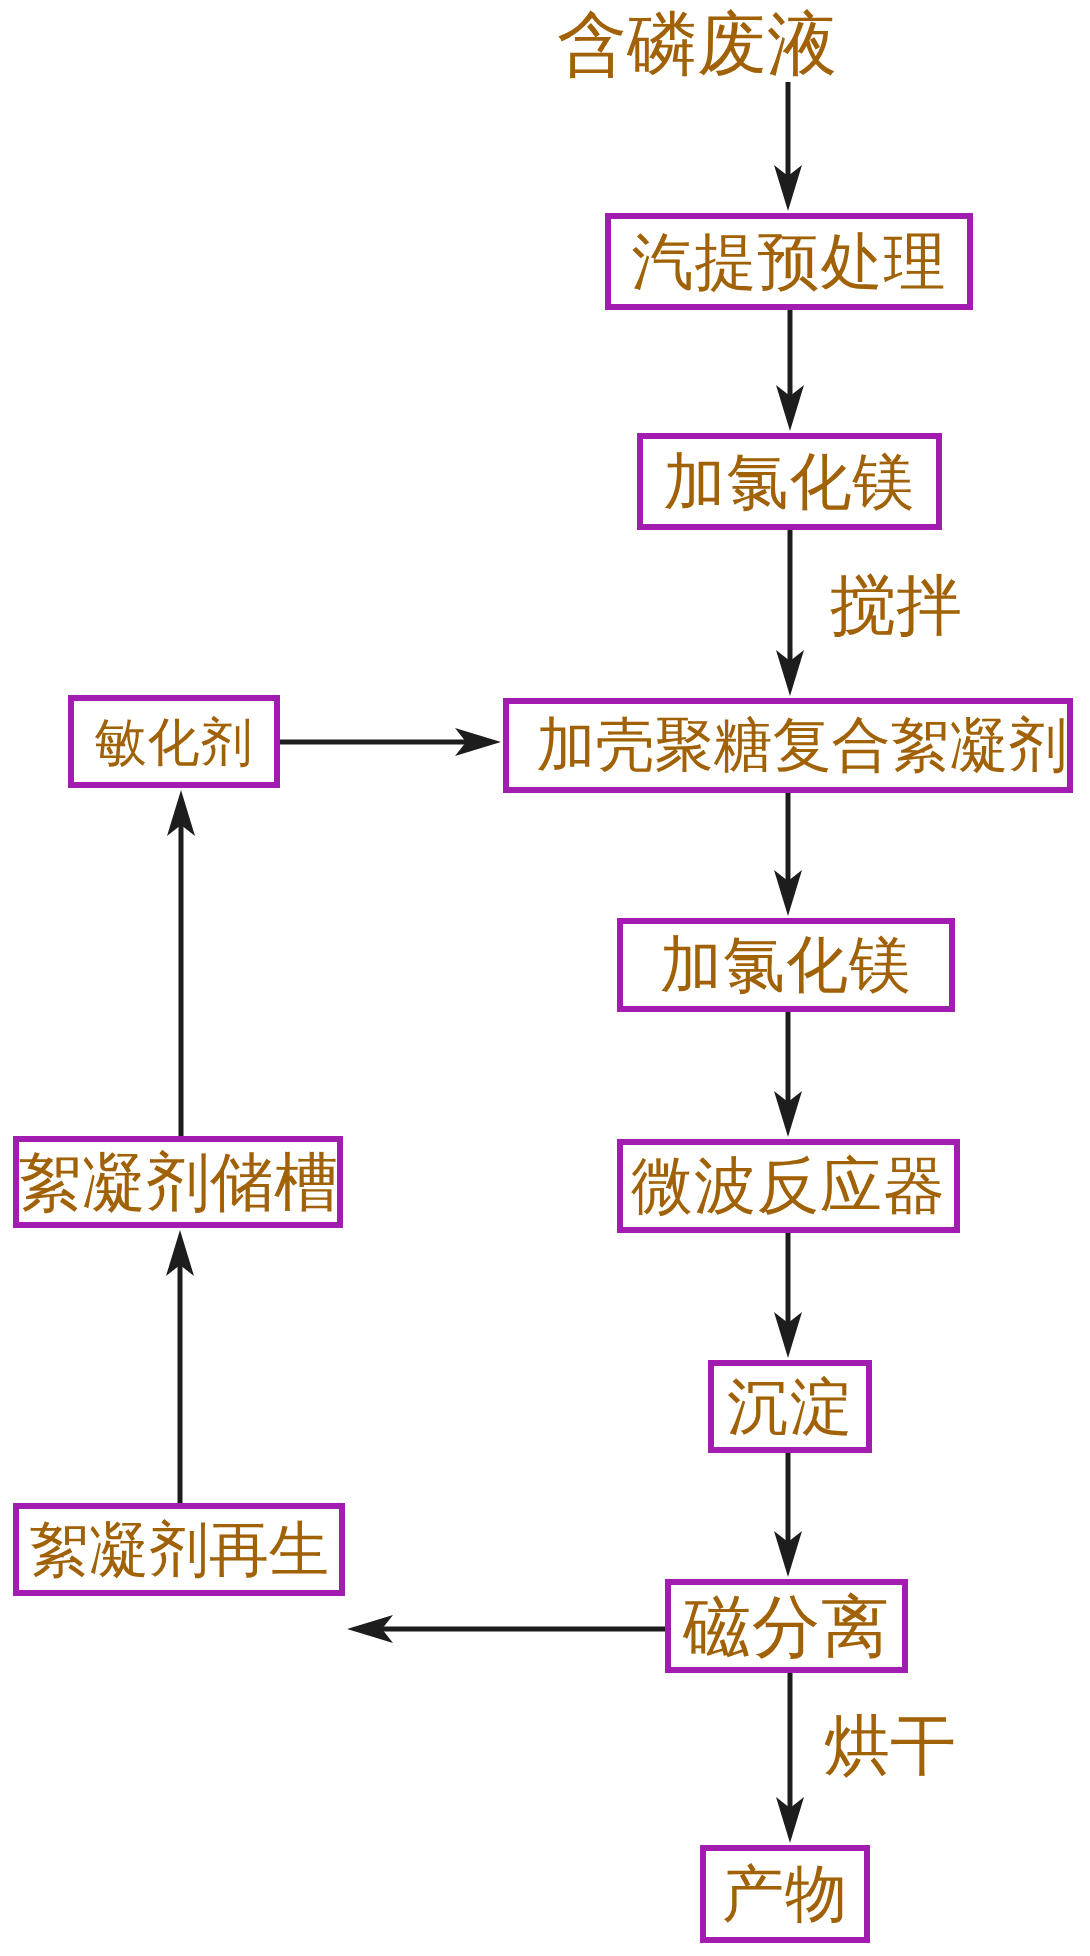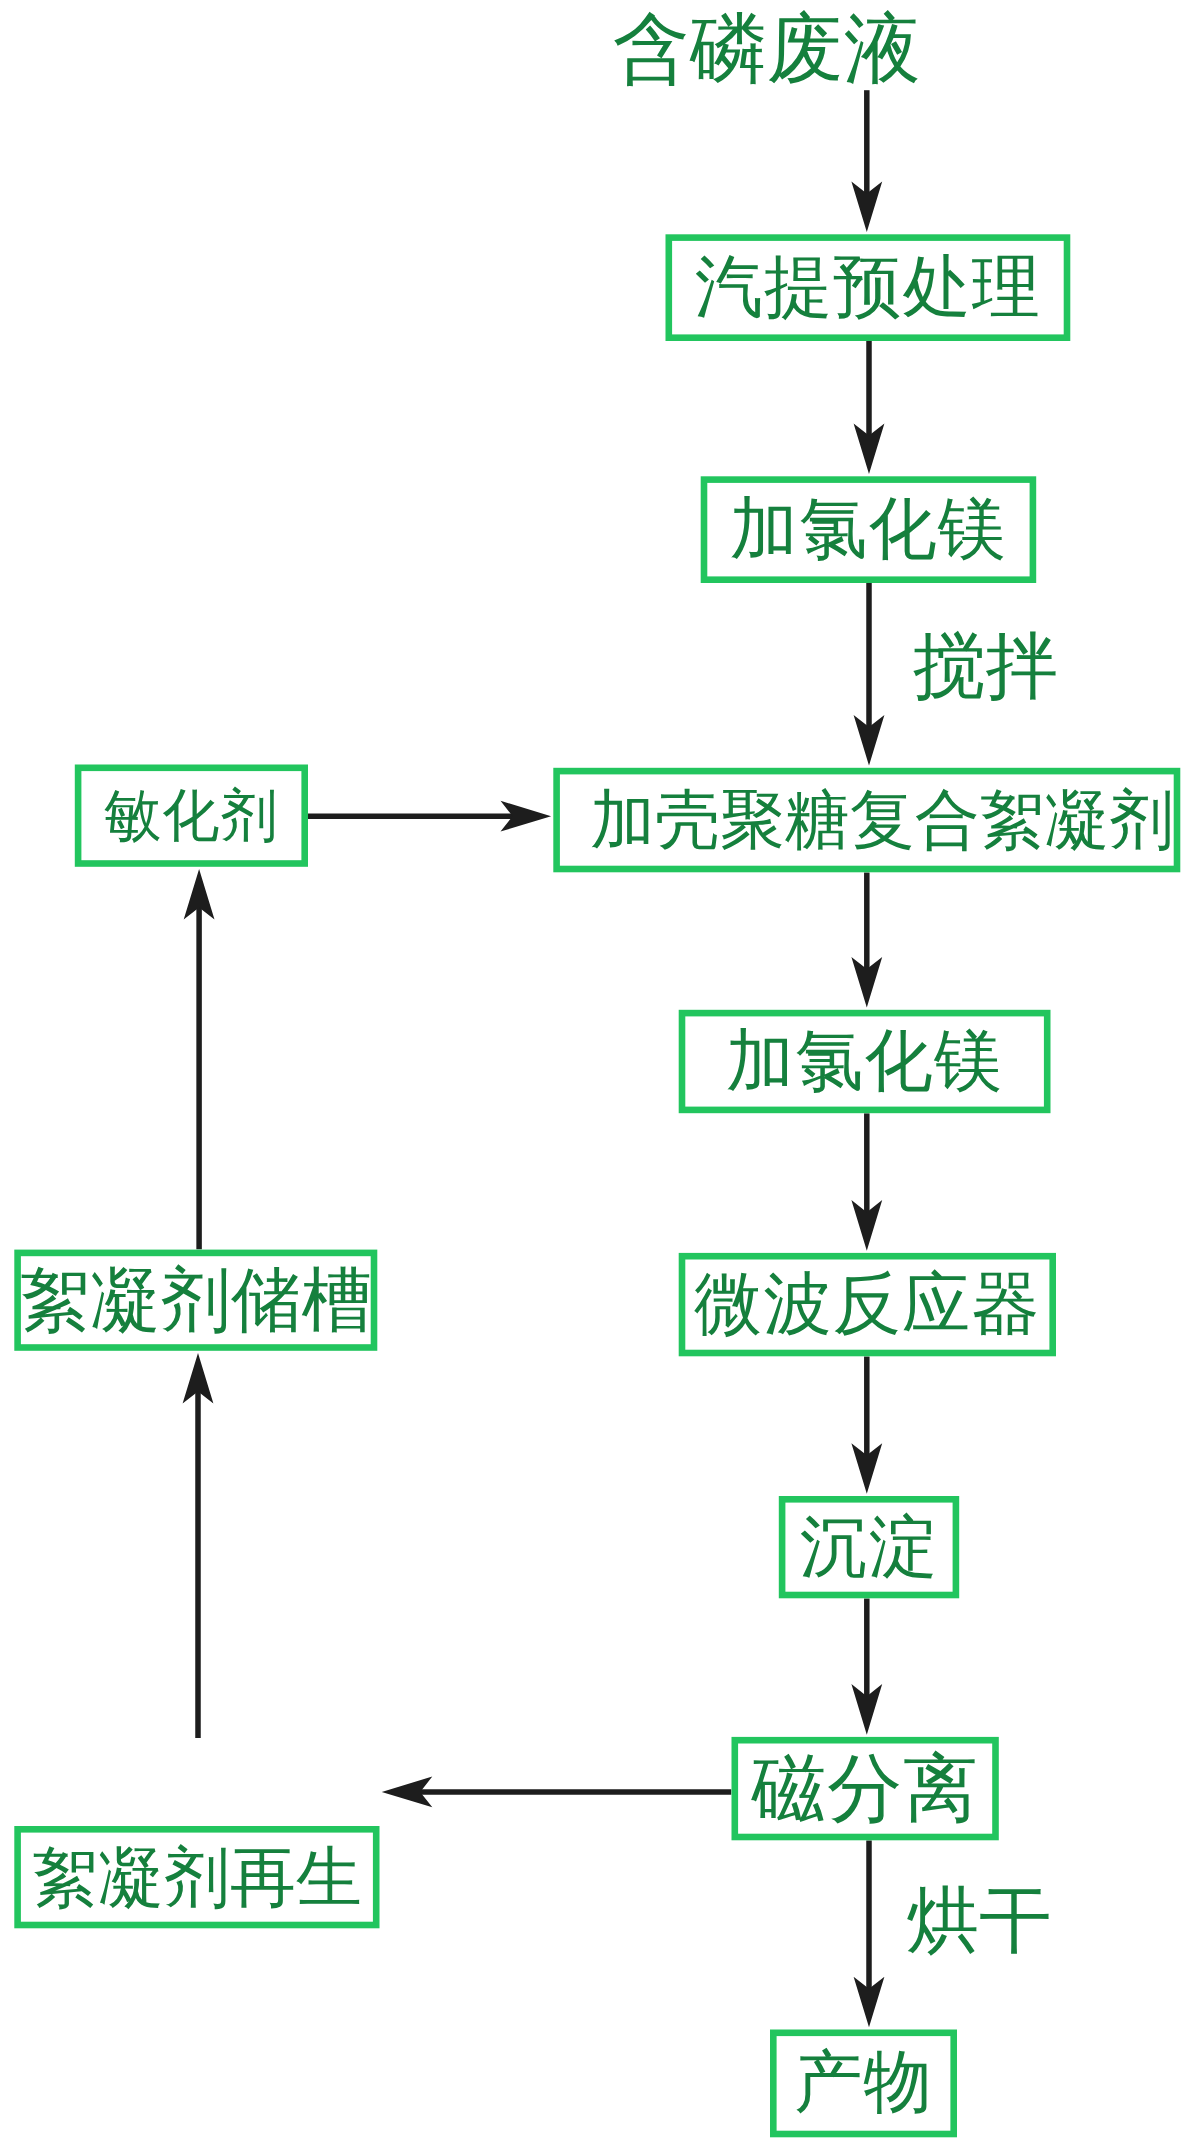--- a/index.html
+++ b/index.html
@@ -2,27 +2,27 @@
 <html><head>
 <meta charset="utf-8">
 <style>
   html, body { margin: 0; padding: 0; background: #ffffff; }
   #canvas {
     position: relative;
     width: 1090px;
     height: 1956px;
     background: #ffffff;
     font-family: "Liberation Sans", "DejaVu Sans", sans-serif;
-    color: #15803d;
+    color: #a16207;
     overflow: hidden;
   }
   .node {
     position: absolute;
     box-sizing: border-box;
-    border: 6px solid #22c55e;
+    border: 6px solid #a21caf;
     background: #ffffff;
     display: flex;
     align-items: center;
     justify-content: center;
     font-size: 60px;
     font-weight: 500;
     white-space: nowrap;
     line-height: 1;
     letter-spacing: 1px;
   }
@@ -131,21 +131,21 @@
   <div class="node" style="left:68px; top:695px; width:212px; height:93px; font-size:52px;">敏化剂</div>
 
   <div class="node" style="left:617px; top:918px; width:338px; height:94px; font-size:62px;">加氯化镁</div>
 
   <div class="node" style="left:617px; top:1139px; width:343px; height:94px; font-size:62px;">微波反应器</div>
 
   <div class="node" style="left:708px; top:1360px; width:164px; height:93px; font-size:62px;">沉淀</div>
 
   <div class="node" style="left:665px; top:1579px; width:243px; height:94px; font-size:68px;">磁分离</div>
 
-  <div class="node" style="left:13px; top:1660px; width:332px; height:93px; font-size:60px; letter-spacing:0;">絮凝剂再生</div>
+  <div class="node" style="left:13px; top:1503px; width:332px; height:93px; font-size:60px; letter-spacing:0;">絮凝剂再生</div>
 
   <div class="node" style="left:13px; top:1136px; width:330px; height:92px; font-size:64px; letter-spacing:0;">絮凝剂储槽</div>
 
   <div class="node" style="left:700px; top:1845px; width:170px; height:98px; font-size:62px;">产物</div>
 
   <div class="edge-label" style="left:830px; top:572px;">搅拌</div>
 
   <div class="edge-label" style="left:824px; top:1712px;">烘干</div>
 
 </div>

